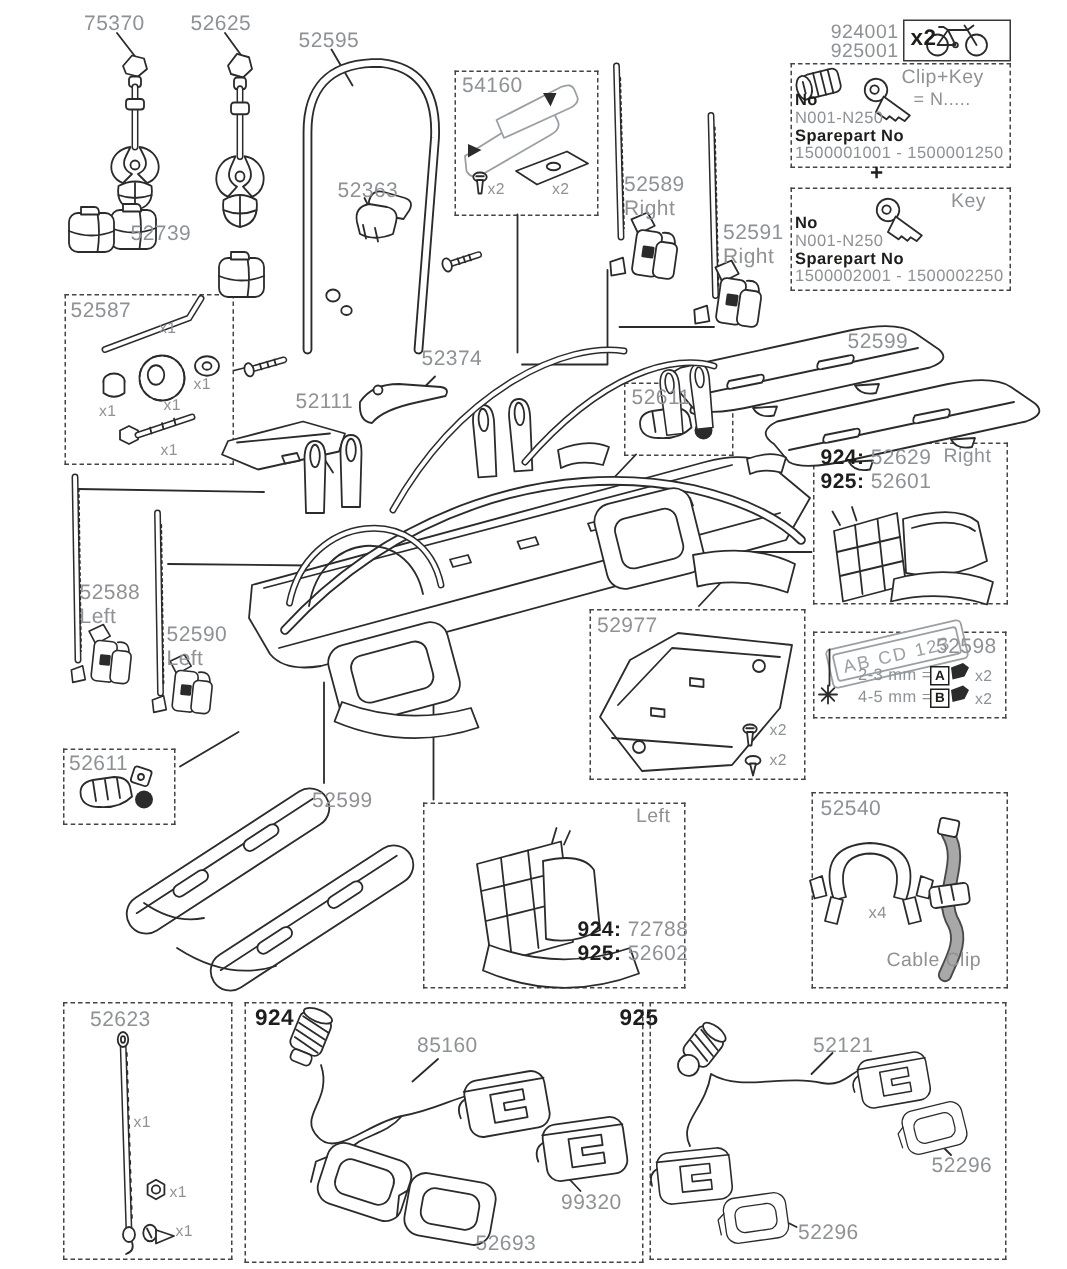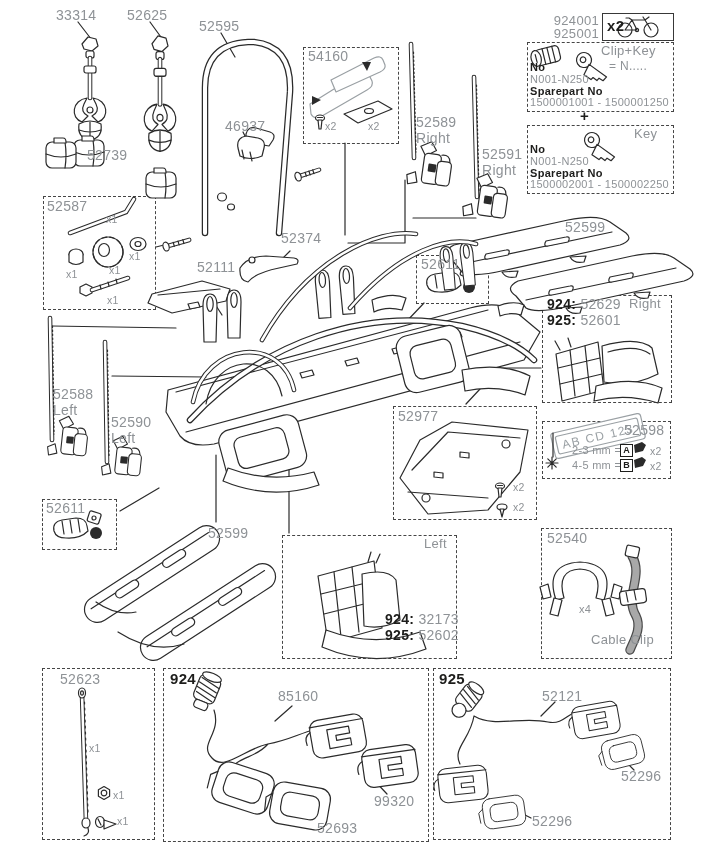--- a/index.html
+++ b/index.html
@@ -392,26 +392,26 @@
       <path class="k" d="M-6,-4 v8"></path>
     </g>
     <g>
       <use href="#keyicon" transform="translate(584,60) rotate(14)"></use>
     </g>
     <g>
       <use href="#keyicon" transform="translate(592,140) rotate(14)"></use>
     </g>
   </svg>
 
-  <div class="lbl" style="left:56px;top:8px">33314</div>
+  <div class="lbl" style="left:56px;top:8px">75370</div>
   <div class="lbl" style="left:127px;top:8px">52625</div>
   <div class="lbl" style="left:199px;top:19px">52595</div>
   <div class="lbl" style="left:87px;top:148px">52739</div>
   <div class="lbl" style="left:308px;top:49px">54160</div>
-  <div class="lbl" style="left:225px;top:119px">46937</div>
+  <div class="lbl" style="left:225px;top:119px">52363</div>
   <div class="lbl" style="left:416px;top:115px">52589</div>
   <div class="lbl" style="left:416px;top:131px">Right</div>
   <div class="lbl" style="left:482px;top:147px">52591</div>
   <div class="lbl" style="left:482px;top:163px">Right</div>
   <div class="lbl" style="left:47px;top:199px">52587</div>
   <div class="lbl" style="left:281px;top:231px">52374</div>
   <div class="lbl" style="left:197px;top:260px">52111</div>
   <div class="lbl" style="left:421px;top:257px">52611</div>
   <div class="lbl" style="left:565px;top:220px">52599</div>
   <div class="lbl" style="left:53px;top:387px">52588</div>
@@ -455,21 +455,21 @@
   </div>
   <div class="lbl s13" style="left:629px;top:297px">Right</div>
   <div class="lbl" style="left:547px;top:313px">
     <span class="bk">925:</span>
     <span>52601</span>
   </div>
 
   <div class="lbl s13" style="left:424px;top:537px">Left</div>
   <div class="lbl" style="left:385px;top:612px">
     <span class="bk">924:</span>
-    <span>32173</span>
+    <span>72788</span>
   </div>
   <div class="lbl" style="left:385px;top:628px">
     <span class="bk">925:</span>
     <span>52602</span>
   </div>
 
   <div class="lbl s11" style="left:572px;top:444px">2-3 mm =</div>
   <div class="sq" style="left:620px;top:444px">A</div>
   <div class="lbl s10" style="left:650px;top:446px">x2</div>
   <div class="lbl s11" style="left:572px;top:459px">4-5 mm =</div>
@@ -486,15 +486,15 @@
   <div class="lbl s10" style="left:129px;top:251px">x1</div>
   <div class="lbl s10" style="left:66px;top:269px">x1</div>
   <div class="lbl s10" style="left:107px;top:295px">x1</div>
   <div class="lbl s10" style="left:513px;top:482px">x2</div>
   <div class="lbl s10" style="left:513px;top:502px">x2</div>
   <div class="lbl s10" style="left:89px;top:743px">x1</div>
   <div class="lbl s10" style="left:113px;top:790px">x1</div>
   <div class="lbl s10" style="left:117px;top:816px">x1</div>
 
   <div class="lbl bk" style="left:170px;top:671px;font-size:15px">924</div>
-  <div class="lbl bk" style="left:439px;top:671px;font-size:15px">925</div>
+  <div class="lbl bk" style="left:413px;top:671px;font-size:15px">925</div>
 
 </div>
 
 </body></html>

